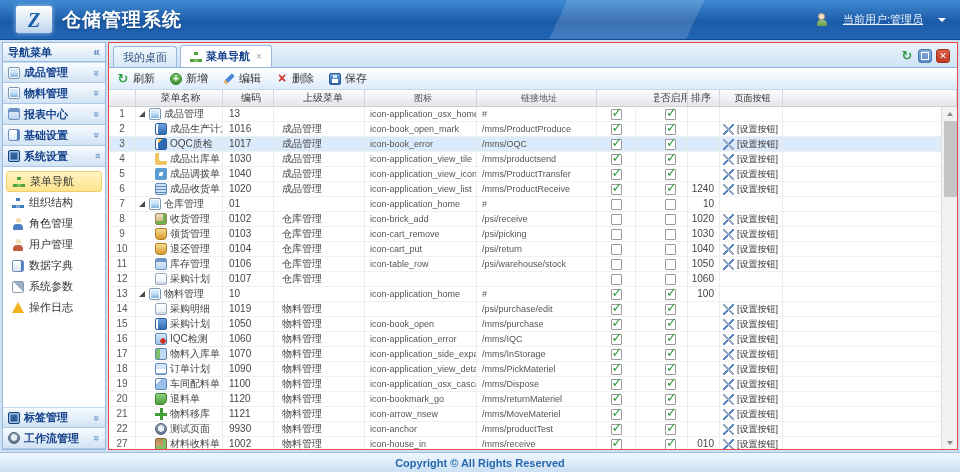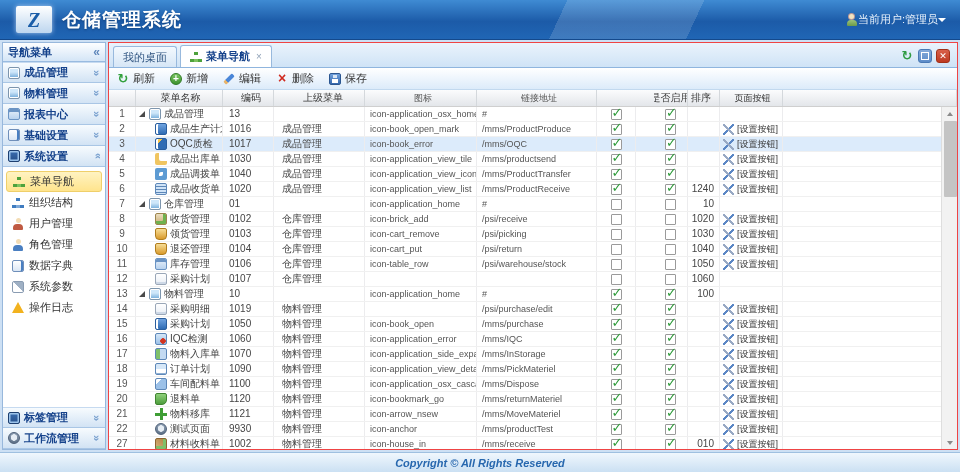--- a/index.html
+++ b/index.html
@@ -18,21 +18,21 @@
     border-bottom:1px solid #14498c;
   }
   .logo {
     margin-left:16px; width:36px; height:27px; border-radius:2px;
     background:linear-gradient(#ffffff,#bdd6ef);
     box-shadow:0 0 5px rgba(200,225,255,.8);
     display:flex; align-items:center; justify-content:center;
   }
   .logo span{ font:italic bold 20px/1 "Liberation Serif","DejaVu Serif",serif; color:#1a5da8; }
   .app-title { color:#fff; font-size:19px; font-weight:bold; margin-left:10px; letter-spacing:1px; text-shadow:0 1px 2px rgba(0,30,70,.45); }
-  .user { position:absolute; right:14px; top:12px; display:flex; align-items:center; gap:0; color:#eaf3fc; font-size:11px; cursor:pointer; }
+  .user { position:absolute; right:14px; top:12px; display:flex; align-items:center; gap:15px; color:#eaf3fc; font-size:11px; cursor:pointer;text-decoration:underline; }
   .user-ic { position:relative; width:12px; height:12px; }
   .user-ic::before { content:""; position:absolute; left:3.5px; top:0; width:5px; height:5px; border-radius:50%; background:#f3e3c0; box-shadow:0 0 0 1px #b99; }
   .user-ic::after { content:""; position:absolute; left:1px; bottom:0; width:10px; height:6px; border-radius:4px 4px 1px 1px; background:linear-gradient(#9cc27a,#6b9b49); }
   .caret-dn { width:0; height:0; border-left:4px solid transparent; border-right:4px solid transparent; border-top:4px solid #fff; }
   
   .body { display:flex; height:412px; padding:2px; gap:2px; }
   
   .sb { width:104px; background:#fff; border:1px solid #98b8dc; display:flex; flex-direction:column; overflow:hidden; }
   .sb-hd { height:19px; flex:none; background:linear-gradient(#fdfeff,#d4e5f6); border-bottom:1px solid #99bbe0;
            display:flex; align-items:center; justify-content:space-between; padding:0 5px; color:#15428b; font-weight:bold; }
@@ -140,21 +140,21 @@
       linear-gradient(-45deg, transparent 42%, #5b87c5 42%, #5b87c5 58%, transparent 58%); }
   
   .vscroll { position:absolute; right:0; top:17px; bottom:0; width:16px; background:#f2f2f2; border-left:1px solid #dedede; }
   .vs-up, .vs-dn { position:absolute; left:1px; width:14px; height:13px; background:#f2f2f2; display:flex; align-items:center; justify-content:center; cursor:pointer; }
   .vs-up { top:0; } .vs-dn { bottom:0; }
   .vs-up::before { content:""; border-left:3px solid transparent; border-right:3px solid transparent; border-bottom:4px solid #8a8a8a; }
   .vs-dn::before { content:""; border-left:3px solid transparent; border-right:3px solid transparent; border-top:4px solid #8a8a8a; }
   .vs-thumb { position:absolute; left:1.5px; top:14px; width:13px; height:76px; background:#c4c4c4; border-radius:1px; cursor:pointer; }
   
   .ftr { height:20px; background:linear-gradient(#f0f7fd,#cbe0f3); border-top:1px solid #9fc0e0;
-         display:flex; align-items:center; justify-content:center; color:#2767ae; font-weight:bold;font-style:italic; }
+         display:flex; align-items:center; justify-content:center; color:#2767ae; font-weight:bold; }
 </style>
 </head>
 <body>
 
 <div class="app">
 
   <div class="hdr">
     <div class="logo">
       <span>Z</span>
     </div>
@@ -202,26 +202,26 @@
       <div id="sb-menu" class="sb-menu">
           <div class="sb-item active">
             <span class="mi mi-org-g"></span>
             <span>菜单导航</span>
           </div>
           <div class="sb-item">
             <span class="mi mi-org-b"></span>
             <span>组织结构</span>
           </div>
           <div class="sb-item">
+            <span class="mi mi-person-b"></span>
+            <span>角色管理</span>
+          </div>
+          <div class="sb-item">
             <span class="mi mi-person-r"></span>
             <span>用户管理</span>
-          </div>
-          <div class="sb-item">
-            <span class="mi mi-person-b"></span>
-            <span>角色管理</span>
           </div>
           <div class="sb-item">
             <span class="mi mi-doc-blue"></span>
             <span>数据字典</span>
           </div>
           <div class="sb-item">
             <span class="mi mi-wrench"></span>
             <span>系统参数</span>
           </div>
           <div class="sb-item">

